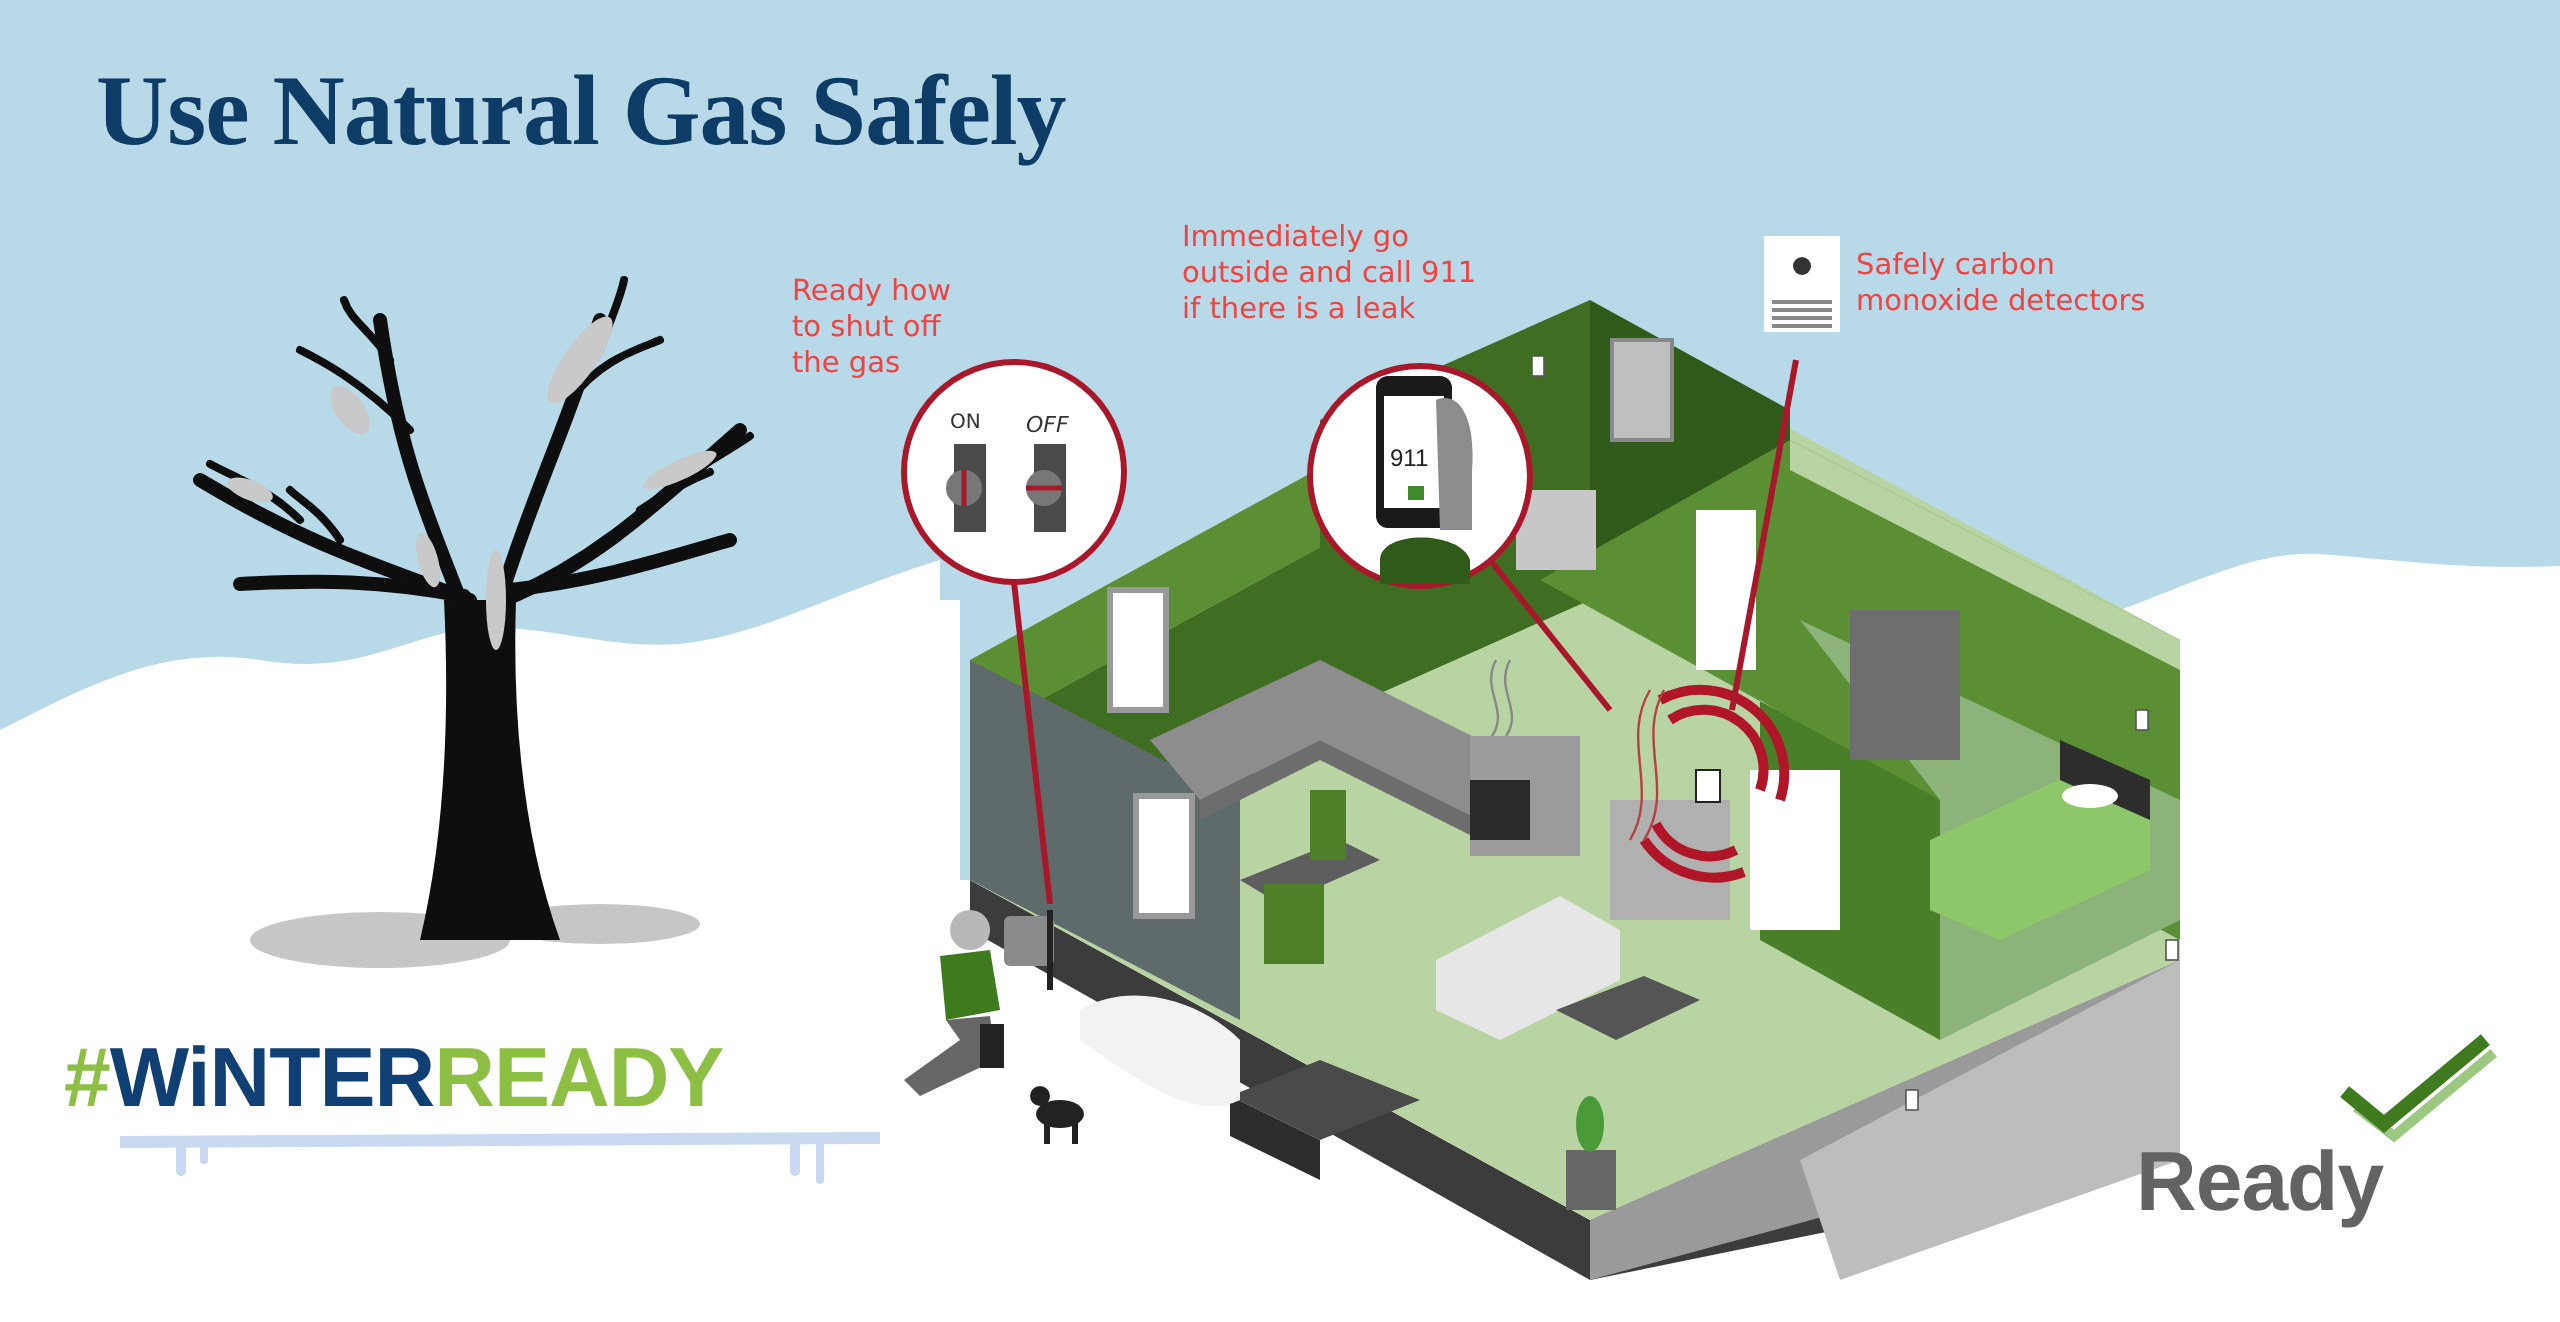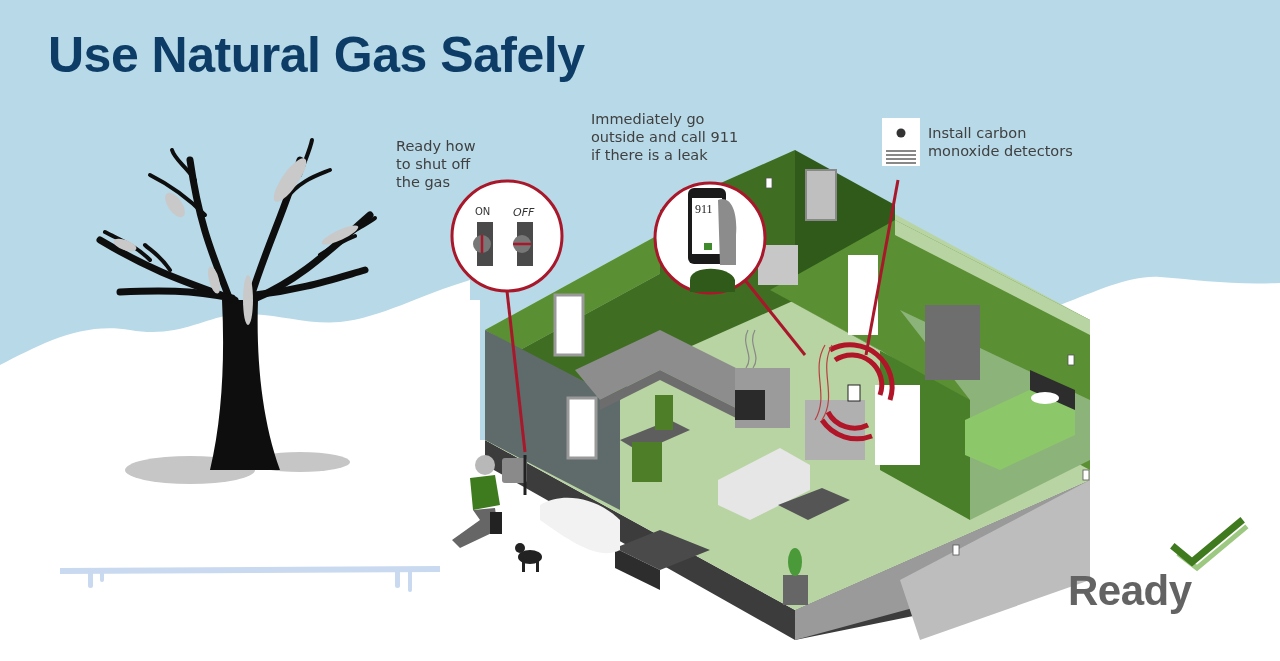--- a/index.html
+++ b/index.html
@@ -1,28 +1,28 @@
 <!DOCTYPE html>
 <html><head>
 <meta charset="utf-8">
 <style>
   html, body { margin:0; padding:0; }
   body { width:1280px; height:661px; overflow:hidden; position:relative; background:#ffffff; font-family:"Liberation Sans", sans-serif; }
   .scene { position:absolute; left:0; top:0; width:1280px; height:661px; }
-  .title { position:absolute; left:48px; top:28px; font-family:Liberation Sans, sans-serif; font-weight:bold; font-size:50px; letter-spacing:-0.5px; color:#0d3d66; margin:0; line-height:1.1; }
-  .callout { position:absolute; font-family:"DejaVu Sans", sans-serif; font-size:14.5px; line-height:18px; color:#404040; white-space:pre-line; }
+  .title { position:absolute; left:48px; top:28px; font-family:Liberation Serif, serif; font-weight:bold; font-size:50px; letter-spacing:-0.5px; color:#0d3d66; margin:0; line-height:1.1; }
+  .callout { position:absolute; font-family:"DejaVu Sans", sans-serif; font-size:14.5px; line-height:18px; color:#ef4444; white-space:pre-line; }
   .c-shutoff { left:396px; top:137px; }
   .c-call { left:591px; top:110px; }
   .c-co { left:928px; top:124px; }
   .winter { position:absolute; left:32px; top:518px; font-family:"Liberation Sans", sans-serif; font-weight:bold; font-size:42px; letter-spacing:-0.5px; line-height:1; }
   .winter .hash { color:#8cbf43; }
   .winter .w1 { color:#0f3f73; }
   .winter .w2 { color:#8cbf43; }
   .ready { position:absolute; left:1068px; top:570px; font-family:"Liberation Sans", sans-serif; font-weight:bold; font-size:42px; color:#636363; letter-spacing:-0.5px; line-height:1; }
-  .phone-num { font-family:Liberation Serif, serif; }
+  .phone-num { font-family:Liberation Sans, sans-serif;margin-top:20px; }
 </style>
 </head>
 <body>
 
 <div class="scene">
   <svg width="1280" height="661" viewBox="0 0 1280 661" xmlns="http://www.w3.org/2000/svg" style="position:absolute;left:0;top:0;">
 
     <rect x="0" y="0" width="1280" height="661" fill="#b7d9e8"></rect>
 
     <path d="M0,365 C40,345 80,322 130,330 C175,338 200,320 230,315 C270,310 300,325 340,322 C380,318 420,295 470,280 L470,661 L0,661 Z" fill="#ffffff"></path>
@@ -217,18 +217,21 @@
   <div class="phone-num" style="position:absolute;left:695px;top:202px;font-size:12px;color:#222;">911</div>
 
   <h1 class="title">Use Natural Gas Safely</h1>
 
   <div class="callout c-shutoff">Ready how
 to shut off
 the gas</div>
   <div class="callout c-call">Immediately go
 outside and call 911
 if there is a leak</div>
-  <div class="callout c-co">Install carbon
+  <div class="callout c-co">Safely carbon
 monoxide detectors</div>
 
+  <div class="winter">
+    <span class="hash">#</span><span class="w1">WiNTER</span><span class="w2">READY</span>
+  </div>
 
   <div class="ready">Ready</div>
 </div>
 
 </body></html>

